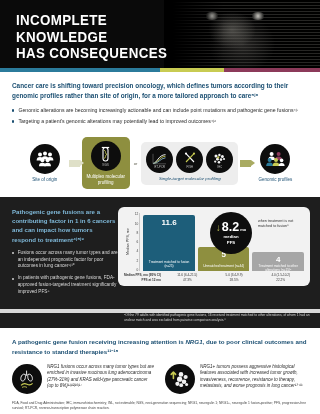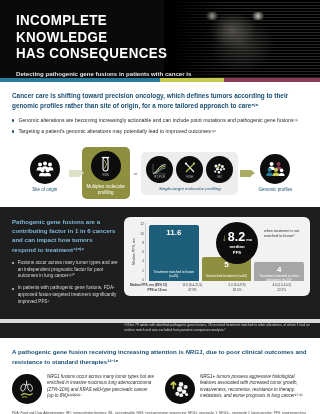--- a/index.html
+++ b/index.html
@@ -6,21 +6,21 @@
   html, body {
     width: 320px; height: 414px;
     background: #4a4a4a;
     font-family: "Liberation Sans", sans-serif;
     overflow: hidden;
   }
   .page { position: relative; width: 320px; height: 414px; background: #d9d9d9; }
 
   
   .hero {
-    position: relative; height: 78px; background: #0a0a0a; overflow: hidden;
+    position: relative; height: 68px; background: #0a0a0a; overflow: hidden;
   }
   .hero-photo {
     position: absolute; right: 0; top: 0; width: 150px; height: 78px;
     background:
       radial-gradient(ellipse 34px 26px at 62px 30px, rgba(120,118,112,.55), rgba(0,0,0,0) 70%),
       radial-gradient(ellipse 46px 40px at 72px 44px, rgba(88,86,82,.45), rgba(0,0,0,0) 72%),
       repeating-linear-gradient(0deg, rgba(190,188,180,.20) 0px, rgba(190,188,180,.20) 1px, rgba(0,0,0,0) 1px, rgba(0,0,0,0) 3px),
       #000;
   }
   .hero-photo::before {
@@ -96,21 +96,21 @@
   .arrow-o::after {
     content:""; position:absolute; right:-4px; top:0;
     border-top:3.5px solid transparent; border-bottom:3.5px solid transparent;
     border-left:4px solid #a9ab62;
   }
   .arrow-pale { background:#dfe0c8; }
   .arrow-pale::after { border-left-color:#dfe0c8; }
   .orlabel { font-size:4px; color:#5a5a4a; padding:0 2px; }
 
   
-  .sec2 { background:#1e1e1e; display:flex; padding:10px 10px 8px 12px; gap:6px; }
+  .sec2 { background:#1e1e1e; display:flex; padding:10px 10px 8px 12px; gap:0; }
   .sec2-left { width:106px; flex:0 0 auto; }
   .sec2-head { color:#7fb8d8; font-size:6.1px; line-height:1.5; font-weight:700; }
   .sec2-bullets { margin-top:6px; }
   .sec2-bullet { display:flex; gap:3.5px; margin-bottom:5px; }
   .sec2-bullet .dot { width:2.2px; height:2.2px; background:#cfcfcf; border-radius:50%; margin-top:2.4px; flex:0 0 auto; }
   .sec2-bullet span.t { color:#dcdcdc; font-size:4.7px; line-height:1.46; }
 
   .chartcard {
     flex:1 1 auto; background:#f2f2f2; border-radius:6px; padding:6px 6px 4px 6px; position:relative;
   }

